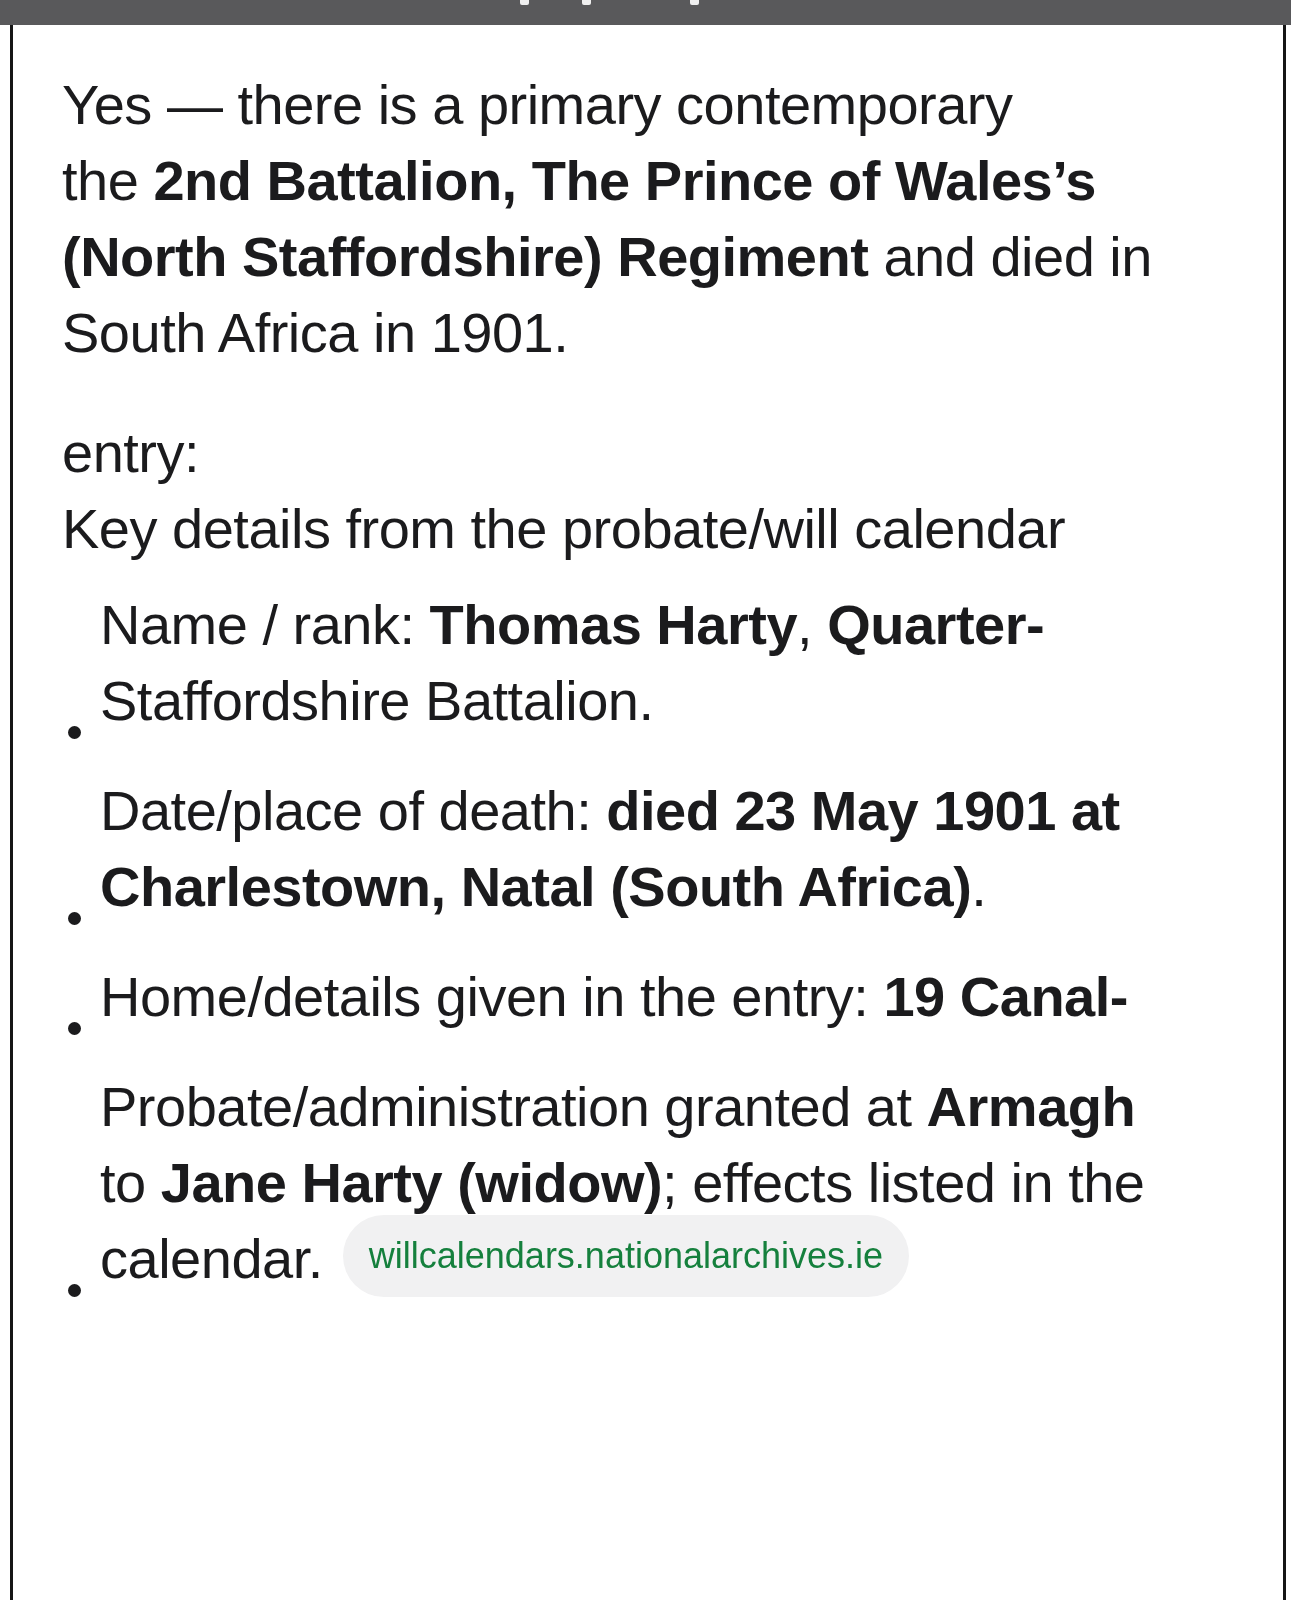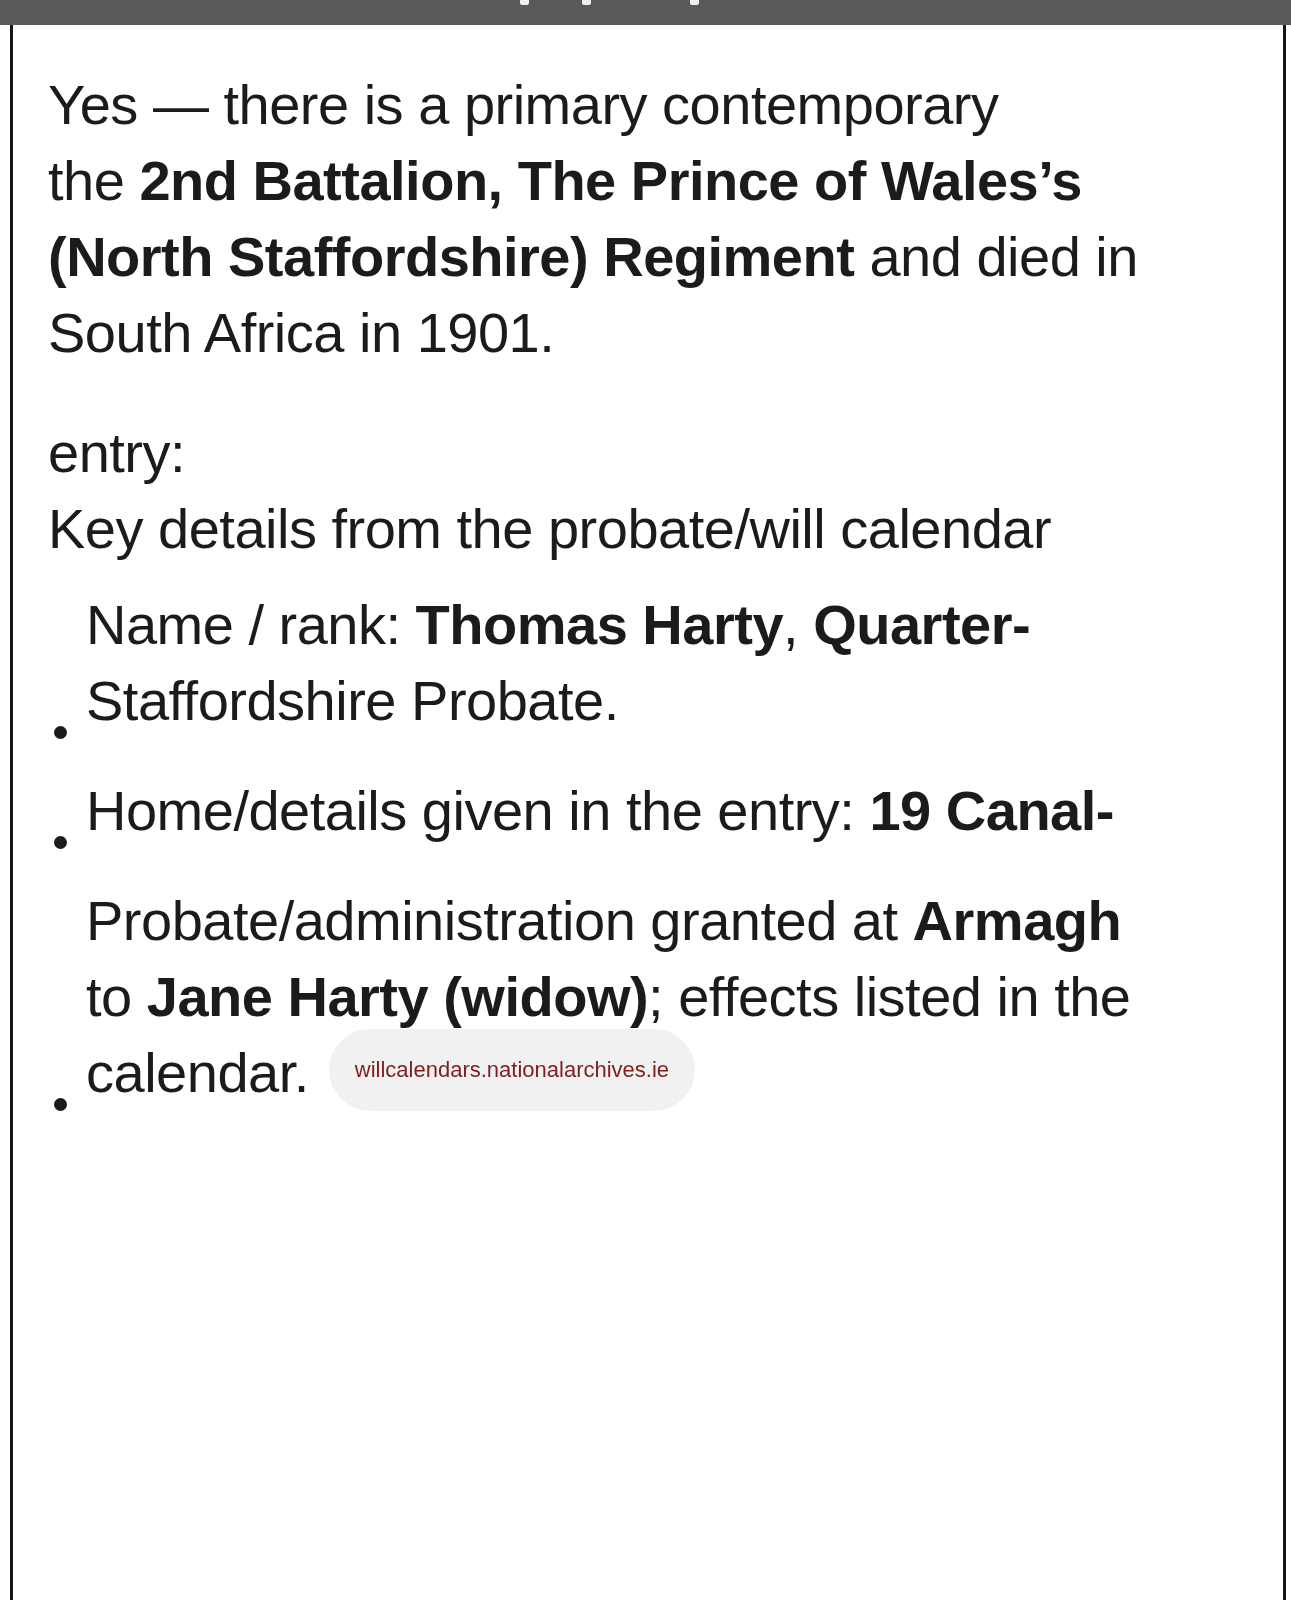--- a/index.html
+++ b/index.html
@@ -16,41 +16,41 @@
   .mark{
     position:absolute;top:0;width:9px;height:5px;background:#f0f0f0;
     border-radius:0 0 2px 2px;
   }
   .m1{left:520px}.m2{left:582px}.m3{left:690px}
   
   .frame-border{position:absolute;top:25px;bottom:0;width:3px;background:#161616;}
   .fb-left{left:10px}.fb-right{left:1283px}
 
   .content{
-    position:absolute;left:48px;top:25px;width:1160px;
+    position:absolute;left:62px;top:25px;width:1160px;
     color:#1b1b1d;font-size:56px;letter-spacing:-0.5px;
   }
   .ln{line-height:76px;height:76px;white-space:nowrap;}
   .b{font-weight:700;}
   .para-intro{margin-top:42px;}
   .para-heading{margin-top:44px;}
   .bullets{list-style:none;margin:20px 0 0 0;padding:0;}
   .bullet{display:flex;align-items:flex-end;}
   .bullet + .bullet{margin-top:34px;}
   .dot{
     flex:0 0 auto;width:13px;height:13px;border-radius:50%;
     background:#1b1b1d;margin:31px 0 0 6px;
   }
   .btxt{margin-left:19px;}
   .pill{
     display:inline-flex;align-items:center;vertical-align:middle;
     position:relative;top:-7px;margin-left:20px;
     height:82px;padding:0 26px;border-radius:41px;
-    background:#f1f1f2;color:#7f1d1d;
-    font-size:22px;letter-spacing:0;font-weight:400;white-space:nowrap;
+    background:#f1f1f2;color:#15803d;
+    font-size:36px;letter-spacing:0;font-weight:400;white-space:nowrap;
   }
 </style>
 </head>
 <body>
 
 <div class="topbar">
   <span class="mark m1"></span>
   <span class="mark m2"></span>
   <span class="mark m3"></span>
 </div>
@@ -67,21 +67,28 @@
     </div>
   <div class="para-heading">
       <div class="ln"><span>entry:</span></div>
       <div class="ln"><span>Key details from the probate/will calendar</span></div>
     </div>
   <ul class="bullets">
     <li class="bullet">
       <span class="dot"></span>
       <div class="btxt">
           <div class="ln"><span>Name / rank: </span><span class="b">Thomas Harty</span><span>, </span><span class="b">Quarter-</span></div>
-          <div class="ln"><span>Staffordshire Probate.</span></div>
+          <div class="ln"><span>Staffordshire Battalion.</span></div>
+        </div>
+    </li>
+    <li class="bullet">
+      <span class="dot"></span>
+      <div class="btxt">
+          <div class="ln"><span>Date/place of death: </span><span class="b">died 23 May 1901 at</span></div>
+          <div class="ln"><span class="b">Charlestown, Natal (South Africa)</span><span>.</span></div>
         </div>
     </li>
     <li class="bullet">
       <span class="dot"></span>
       <div class="btxt">
           <div class="ln"><span>Home/details given in the entry: </span><span class="b">19 Canal-</span></div>
         </div>
     </li>
     <li class="bullet">
       <span class="dot"></span>

